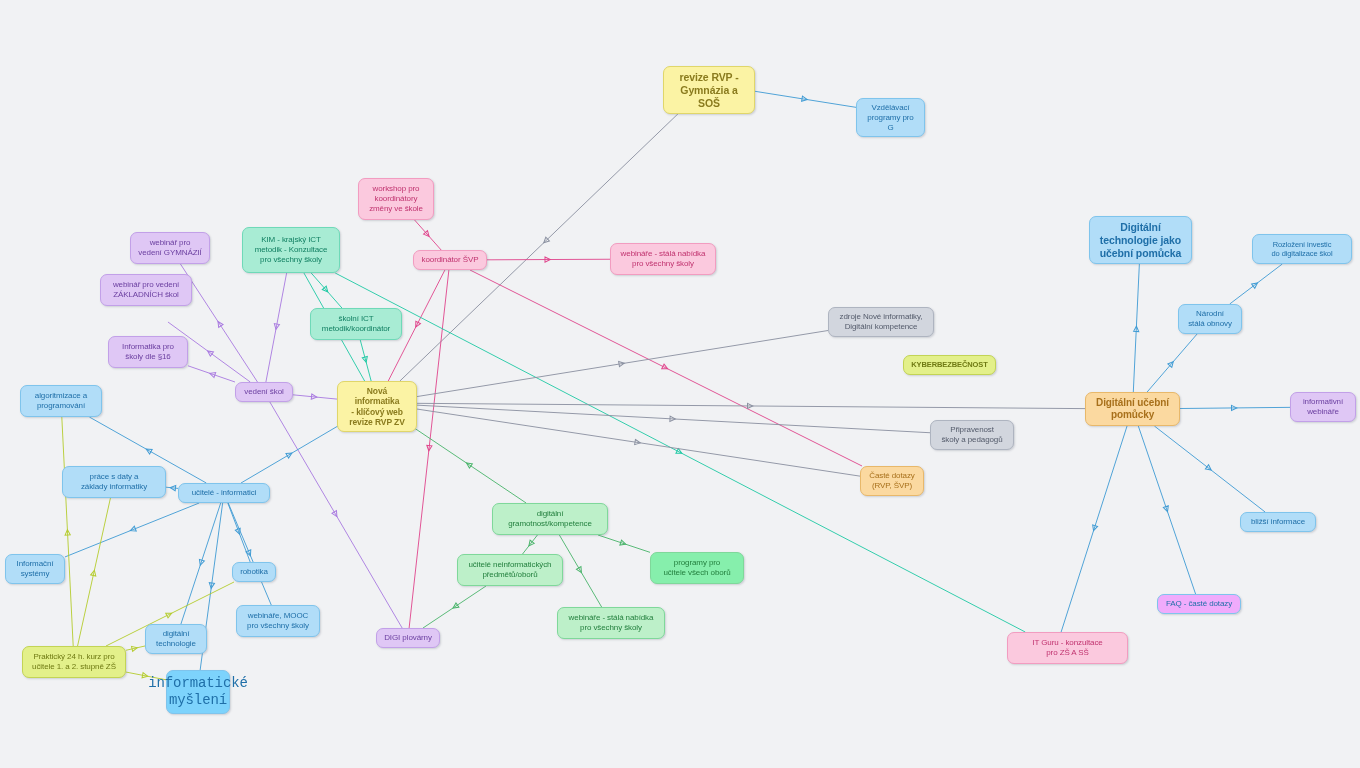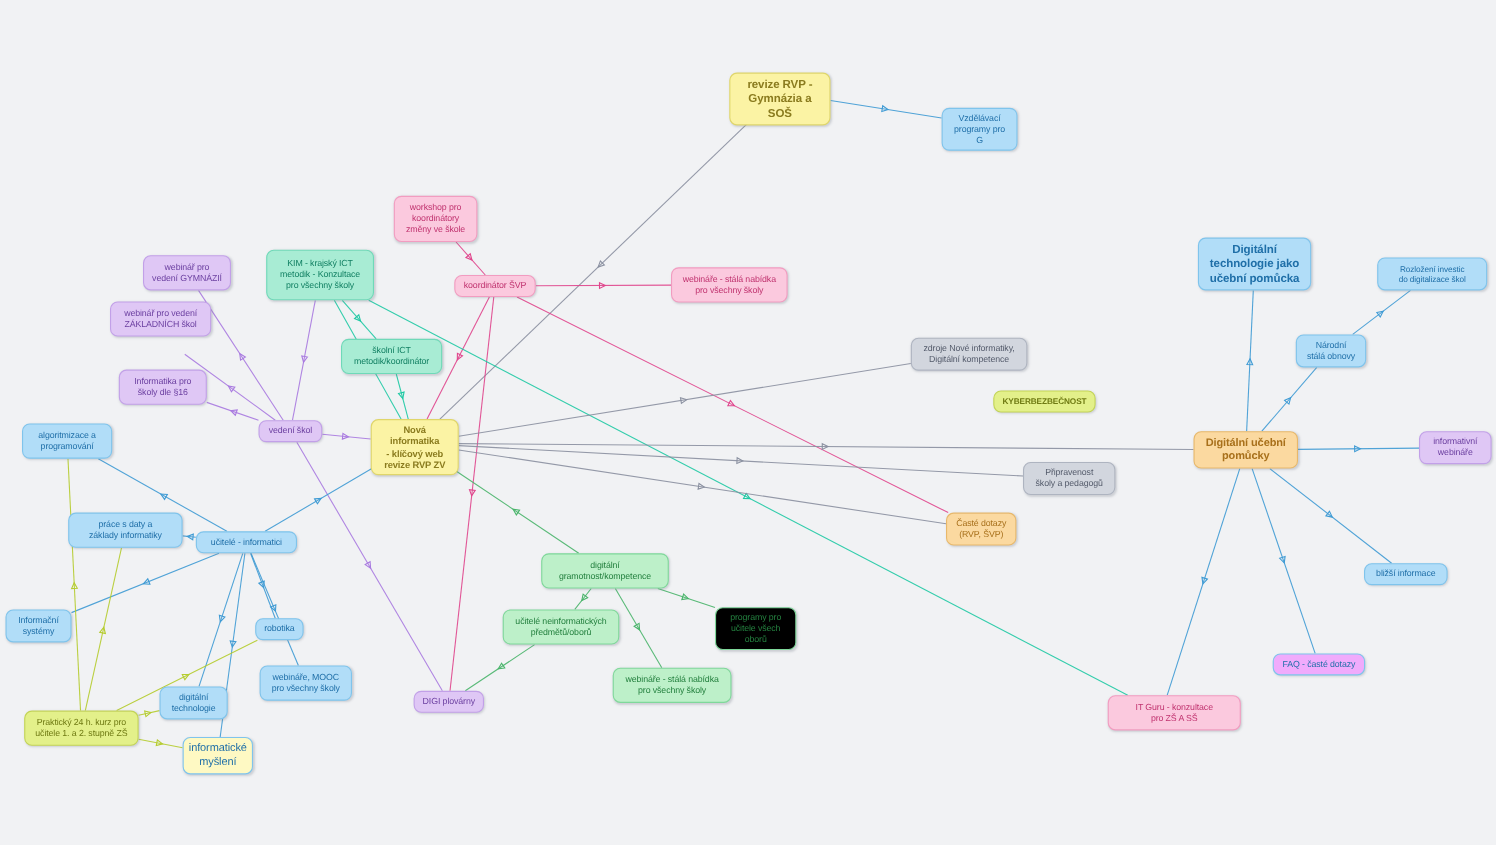--- a/index.html
+++ b/index.html
@@ -291,30 +291,30 @@
 základy informatiky</div>
       <div class="node" style="left: 178px; top: 483px; width: 92px; min-height: 20px; background: rgb(177, 221, 248); border-color: rgb(127, 196, 236); color: rgb(31, 111, 168); font-size: 8px;">učitelé - informatici</div>
       <div class="node" style="left: 492px; top: 503px; width: 116px; min-height: 32px; background: rgb(189, 240, 201); border-color: rgb(127, 216, 154); color: rgb(36, 128, 63); font-size: 8px;">digitální
 gramotnost/kompetence</div>
       <div class="node" style="left: 1240px; top: 512px; width: 76px; min-height: 20px; background: rgb(177, 221, 248); border-color: rgb(127, 196, 236); color: rgb(31, 111, 168); font-size: 8px;">bližší informace</div>
       <div class="node" style="left: 5px; top: 554px; width: 60px; min-height: 30px; background: rgb(177, 221, 248); border-color: rgb(127, 196, 236); color: rgb(31, 111, 168); font-size: 8px;">Informační
 systémy</div>
       <div class="node" style="left: 457px; top: 554px; width: 106px; min-height: 32px; background: rgb(189, 240, 201); border-color: rgb(127, 216, 154); color: rgb(36, 128, 63); font-size: 8px;">učitelé neinformatických
 předmětů/oborů</div>
       <div class="node" style="left: 232px; top: 562px; width: 44px; min-height: 20px; background: rgb(177, 221, 248); border-color: rgb(127, 196, 236); color: rgb(31, 111, 168); font-size: 8px;">robotika</div>
-      <div class="node" style="left: 650px; top: 552px; width: 74px; min-height: 32px; background: #000000; border-color: rgb(127, 216, 154); color: rgb(36, 128, 63); font-size: 8px;">programy pro
+      <div class="node" style="left: 650px; top: 552px; width: 94px; min-height: 32px; background: #86efac; border-color: rgb(127, 216, 154); color: rgb(36, 128, 63); font-size: 8px;">programy pro
 učitele všech oborů</div>
       <div class="node" style="left: 1157px; top: 594px; width: 84px; min-height: 20px; background: #f0abfc; border-color: rgb(127, 196, 236); color: rgb(31, 111, 168); font-size: 8px;">FAQ - časté dotazy</div>
       <div class="node" style="left: 236px; top: 605px; width: 84px; min-height: 32px; background: rgb(177, 221, 248); border-color: rgb(127, 196, 236); color: rgb(31, 111, 168); font-size: 8px;">webináře, MOOC
 pro všechny školy</div>
       <div class="node" style="left: 557px; top: 607px; width: 108px; min-height: 32px; background: rgb(189, 240, 201); border-color: rgb(127, 216, 154); color: rgb(36, 128, 63); font-size: 8px;">webináře - stálá nabídka
 pro všechny školy</div>
       <div class="node" style="left: 376px; top: 628px; width: 64px; min-height: 20px; background: rgb(223, 199, 245); border-color: rgb(194, 160, 232); color: rgb(107, 63, 160); font-size: 8px;">DIGI plovárny</div>
       <div class="node" style="left: 145px; top: 624px; width: 62px; min-height: 30px; background: rgb(177, 221, 248); border-color: rgb(127, 196, 236); color: rgb(31, 111, 168); font-size: 8px;">digitální
 technologie</div>
       <div class="node" style="left: 1007px; top: 632px; width: 121px; min-height: 32px; background: rgb(251, 201, 222); border-color: rgb(242, 156, 192); color: rgb(192, 51, 111); font-size: 8px;">IT Guru - konzultace
 pro ZŠ A SŠ</div>
       <div class="node" style="left: 22px; top: 646px; width: 104px; min-height: 32px; background: rgb(227, 240, 138); border-color: rgb(195, 212, 85); color: rgb(111, 122, 19); font-size: 8px;">Praktický 24 h. kurz pro
 učitele 1. a 2. stupně ZŠ</div>
-      <div class="node" style="left: 166px; top: 670px; width: 64px; min-height: 32px; background: #fef9c3; border-color: rgb(127, 196, 236); color: rgb(31, 111, 168); font-size: 10px;">informatické
+      <div class="node" style="left: 166px; top: 670px; width: 64px; min-height: 32px; background: #7dd3fc; border-color: rgb(127, 196, 236); color: rgb(31, 111, 168); font-size: 14px; font-family: Liberation Mono, monospace;">informatické
 myšlení</div>
     </div>
 </div>
 
 </body></html>

